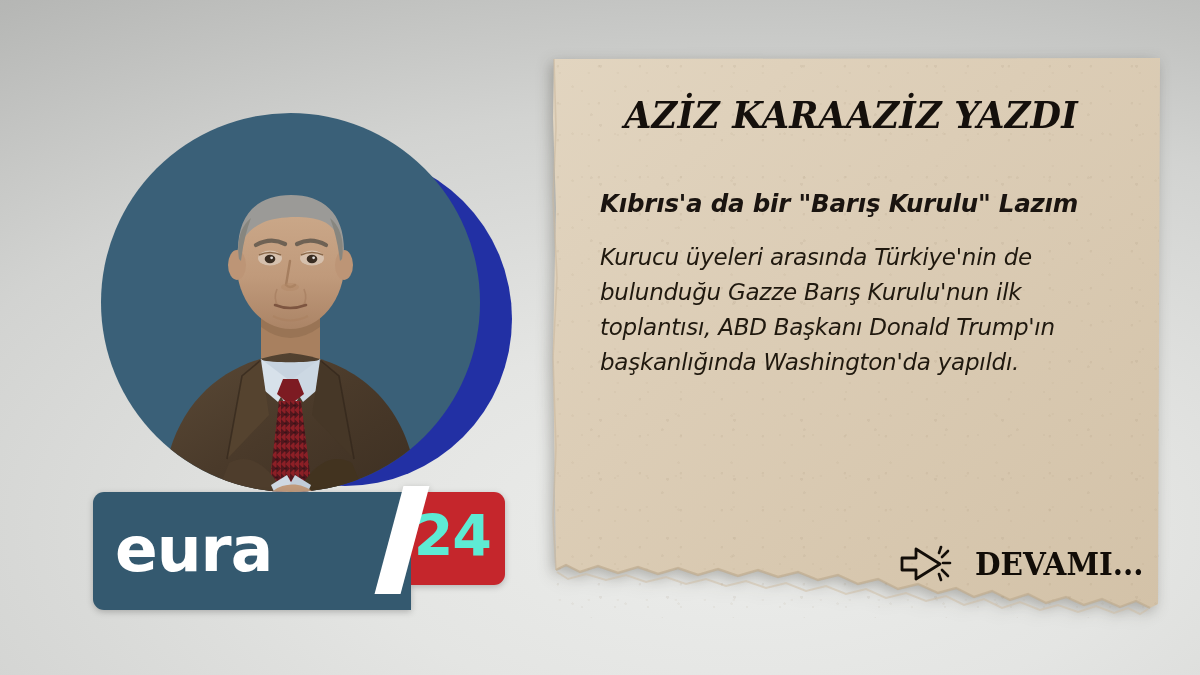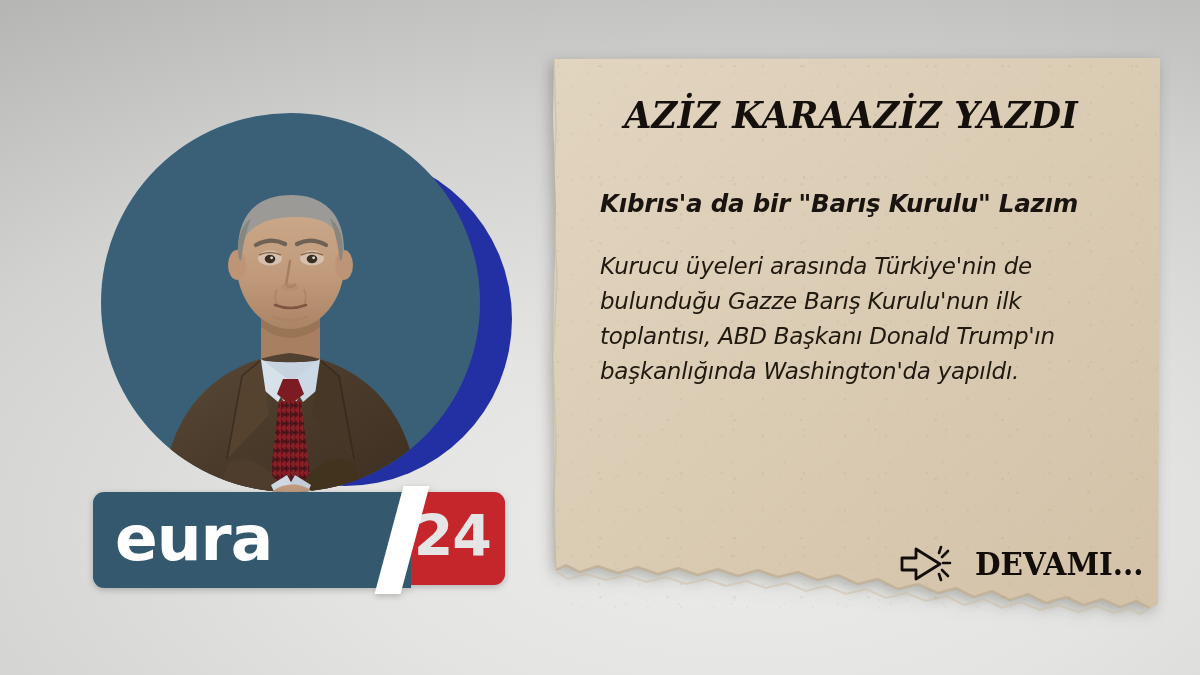--- a/index.html
+++ b/index.html
@@ -55,21 +55,21 @@
   
   #logo {
     position:absolute;
     left:93px; top:492px;
     width:412px; height:93px;
     display:flex;
     filter:drop-shadow(0 2px 3px rgba(0,0,0,.22));
   }
   .logo-blue {
     position:relative;
-    width:318px; height:96px;
+    width:318px; height:118px;
     background:#34596f;
     border-radius:11px 0 0 11px;
     display:flex; align-items:center;
     padding-left:22px;
     overflow:hidden;
   }
   .logo-word {
     color:#ffffff;
     font-family:"DejaVu Sans", sans-serif;
     font-size:63px;
@@ -91,21 +91,21 @@
   
   .logo-slash {
     position:absolute;
     left:296px; top:-6px;
     width:26px; height:108px;
     background:#ffffff;
     transform:skewX(-15deg);
     z-index:3;
   }
   .logo-num {
-    color:#e5e5e5;
+    color:#5eead4;
     font-family:"DejaVu Sans", sans-serif;
     font-size:57px;
     font-weight:700;
     letter-spacing:-1px;
     line-height:1;
     position:relative;
     top:-2px;
   }
 
   
@@ -163,21 +163,21 @@
     margin-left:22px;
     font-family:"DejaVu Sans", sans-serif;
     font-weight:700;
     font-size:24.5px;
     line-height:1.25;
     color:#1a1410;
     letter-spacing:-0.2px;
   }
 
   .body-copy {
-    margin-top:30px;
+    margin-top:21px;
     margin-left:22px;
     max-width:494px;
     font-family:"DejaVu Sans", sans-serif;
     font-weight:400;
     font-size:23px;
     line-height:1.52;
     color:#20190f;
     letter-spacing:-0.25px;
   }
 

